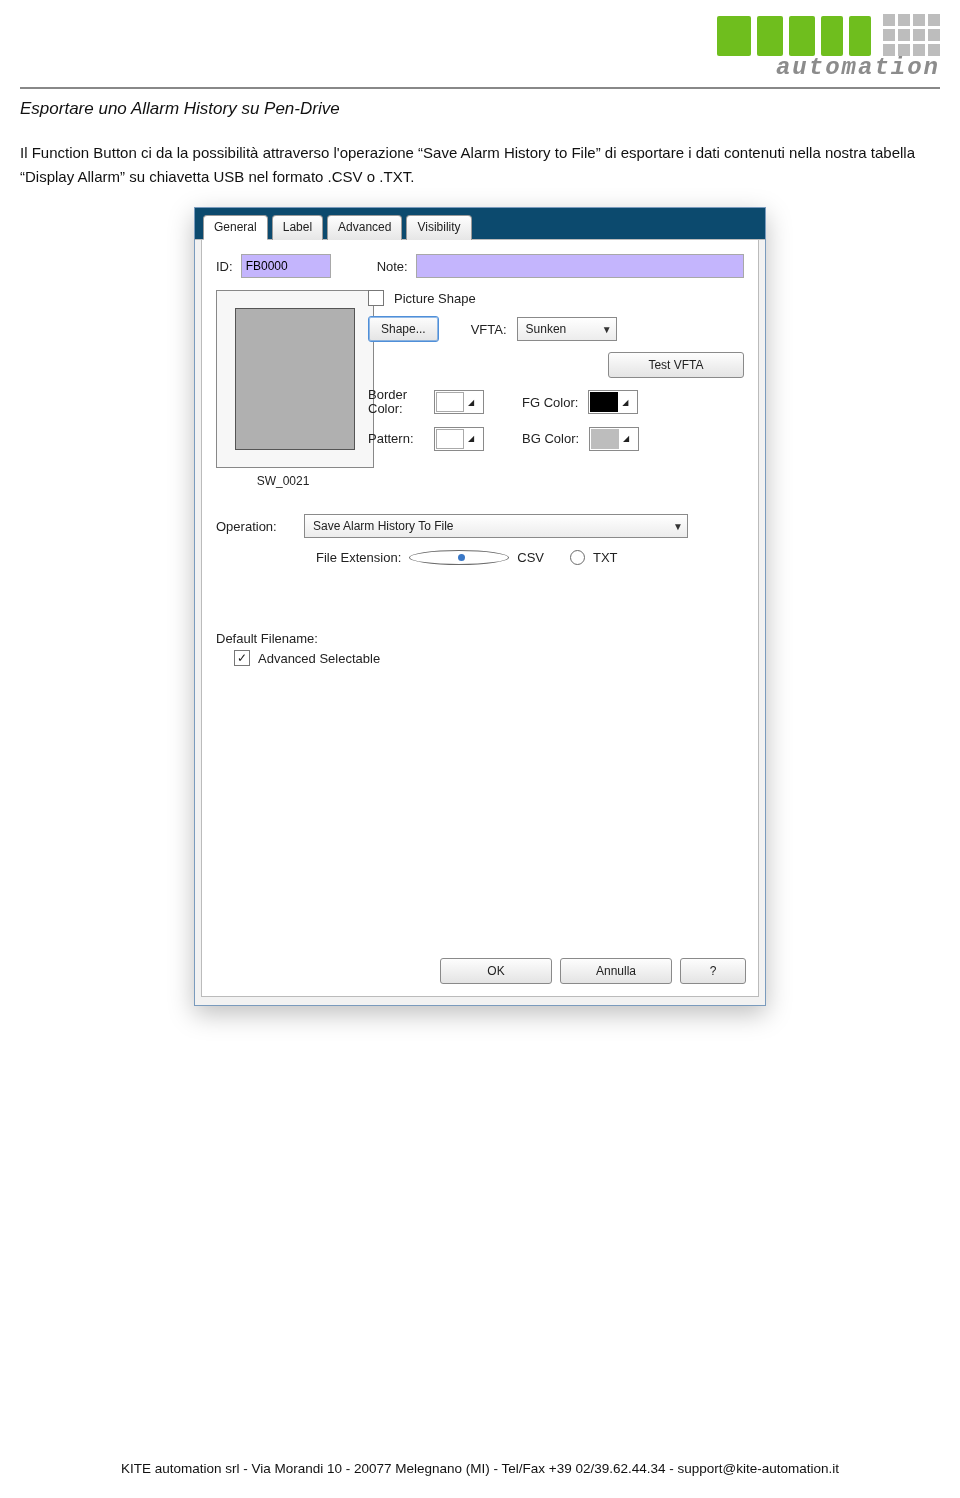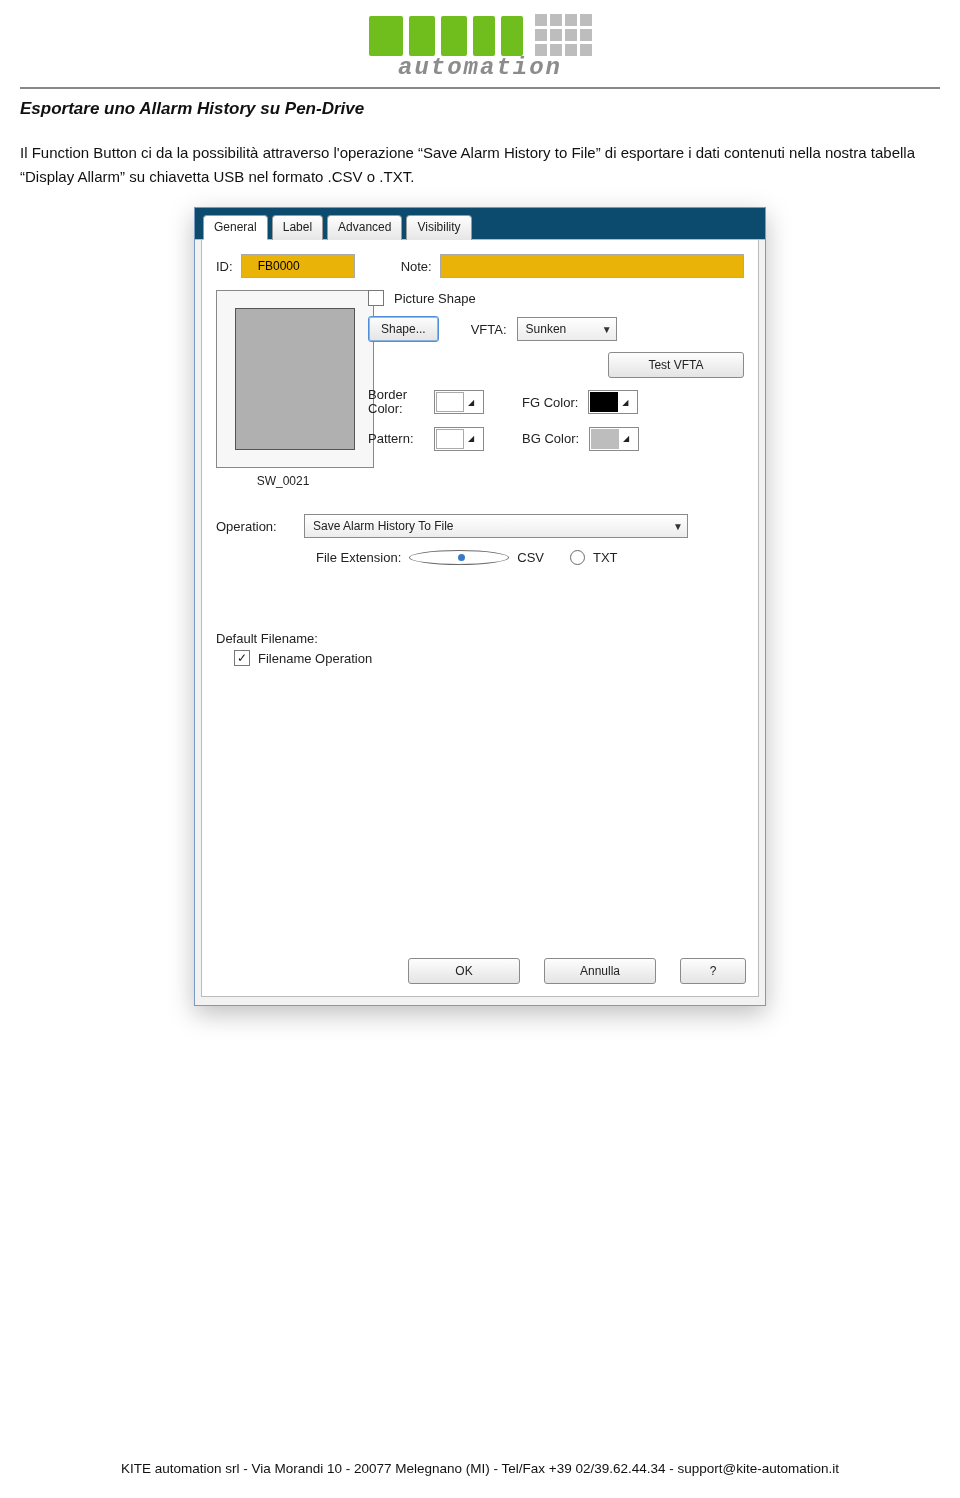--- a/index.html
+++ b/index.html
@@ -1,41 +1,41 @@
 <!DOCTYPE html>
 <html><head>
 <meta charset="utf-8">
 <style>
   body{margin:0;background:#fff;font-family:Verdana,Geneva,sans-serif;font-size:14px;color:#111;width:960px;min-height:1498px;position:relative}
   .page{padding:10px 20px 60px 20px}
-  .logo-wrap{text-align:center;margin:4px 0 6px 0}
+  .logo-wrap{text-align:right;margin:4px 0 6px 0}
   .logo{display:inline-block}
   .logo-top{display:flex;align-items:flex-end;justify-content:center;gap:6px}
   .bar1,.bar2,.bar3{display:inline-block;border-radius:2px}
   .bar1{width:34px;height:40px;background:#6fbe1e}
   .bar2{width:26px;height:40px;background:#6fbe1e}
   .bar3{width:22px;height:40px;background:#6fbe1e}
   .pix{display:grid;grid-template-columns:repeat(4,12px);grid-template-rows:repeat(3,12px);gap:3px;margin-left:6px}
   .pix span{background:#bdbdbd;width:12px;height:12px}
   .logo-bot{font-family:"Courier New",monospace;font-weight:700;font-style:italic;letter-spacing:2px;color:#8c8c8c;font-size:24px;margin-top:-2px}
   .hr{border-top:2px solid #888;margin:6px 0 10px 0}
-  .doctitle{font-weight:700;font-style:italic;font-size:17px;margin:2px 0 22px 0}
+  .doctitle{font-weight:400;font-style:italic;font-size:17px;margin:2px 0 22px 0}
   .bodytxt{font-size:15px;line-height:1.6;margin:0 0 18px 0}
   
   .dlg{width:570px;margin:8px auto 0 auto;background:#f2f2f2;border:1px solid #7a9bbd;box-shadow:0 8px 24px rgba(0,0,0,.25);font-family:"Segoe UI",Tahoma,sans-serif;font-size:13px;color:#222}
   .titlebar{height:30px;background:linear-gradient(#fdfdfd,#e0e7ef);border-bottom:1px solid #c4ccd6;display:flex;align-items:center;justify-content:space-between;padding:0 6px}
   .titlebar .ttl{font-weight:700;font-size:13px;margin-left:8px}
   .closebtn{width:44px;height:24px;background:linear-gradient(#e47a72,#c94234);border:1px solid #93221a;border-radius:3px;display:flex;align-items:center;justify-content:center;color:#fff;font-weight:700;font-size:14px}
   .tabs{display:flex;gap:0;padding:6px 8px 0 8px;background:#0c4a6e;border-bottom:1px solid #bbb}
   .tab{padding:4px 10px 5px 10px;margin-right:4px;border:1px solid #9a9a9a;border-bottom:none;background:linear-gradient(#fefefe,#e6e6e6);font-size:12px;position:relative;top:1px;border-radius:4px 4px 0 0;cursor:default}
   .tab.active{background:#fff;border-bottom:1px solid #fff;font-weight:400}
   .tabbody{background:#fff;border:1px solid #bbb;border-top:none;margin:0 6px 8px 6px;padding:14px 14px 22px 14px;min-height:720px;position:relative}
   .row{display:flex;align-items:center;gap:8px;margin-bottom:12px}
   .row label{font-size:13px}
-  .tinput{height:22px;border:1px solid #a8a8a8;background:#eab308;padding:0 16px;font-size:12px}
+  .tinput{height:22px;border:1px solid #a8a8a8;background:#c4b5fd;padding:0 4px;font-size:12px}
   .idfield{width:80px}
   .notefield{flex:1}
   .maingrid{display:flex;gap:18px;align-items:flex-start}
   .preview{width:134px}
   .preview .box{width:156px;height:176px;border:1px solid #888;background:#f7f7f7;display:flex;align-items:center;justify-content:center}
   .preview .inner{width:118px;height:140px;background:#b0b0b0;border:1px solid #555}
   .preview .lbl{text-align:center;font-size:12px;margin-top:6px;color:#222}
   .opts{flex:1;display:flex;flex-direction:column;gap:10px}
   .optrow{display:flex;align-items:center;gap:10px}
   .chk{width:14px;height:14px;border:1px solid #777;background:#fff;display:inline-flex;align-items:center;justify-content:center;font-size:12px;line-height:1}
@@ -45,21 +45,21 @@
   .sel .car{font-size:10px;color:#333;margin-left:8px}
   .swatch{display:inline-flex;align-items:center;border:1px solid #8a8a8a;height:20px;width:46px;padding:1px;background:#fff}
   .swatch .c{width:28px;height:100%}
   .swatch .dd{width:14px;display:flex;align-items:center;justify-content:center;font-size:8px}
   .swatch.white .c{background:#fff;border:1px solid #aaa;box-sizing:border-box}
   .swatch.black .c{background:#000}
   .swatch.grey .c{background:#bdbdbd}
   .radio{width:13px;height:13px;border:1px solid #6a6a6a;border-radius:50%;display:inline-flex;align-items:center;justify-content:center;background:#fff}
   .radio.sel::after{content:"";width:7px;height:7px;border-radius:50%;background:#3a78c7}
   .opsel{width:370px}
-  .footerbtns{position:absolute;right:12px;bottom:12px;display:flex;gap:24px}
+  .footerbtns{position:absolute;right:12px;bottom:12px;display:flex;gap:8px}
   .footerbtns .wbtn{min-width:86px;justify-content:center}
   .pagefooter{position:absolute;left:0;bottom:22px;width:100%;text-align:center;font-size:13.5px;font-family:Arial,Helvetica,sans-serif}
 </style>
 </head>
 <body>
 
 <div class="page">
   <div class="logo-wrap">
     <div class="logo">
       <div class="logo-top">
@@ -181,21 +181,21 @@
         <span class="radio"></span>
         <span>TXT</span>
       </div>
 
       <div style="height:54px"></div>
 
       <div style="margin-bottom:4px">Default Filename:</div>
       <div class="row">
         <div style="width:10px"></div>
         <span class="chk">✓</span>
-        <span>Filename Operation</span>
+        <span>Advanced Selectable</span>
       </div>
 
       <div class="footerbtns">
         <span class="wbtn">OK</span>
         <span class="wbtn">Annulla</span>
         <span class="wbtn" style="min-width:40px">?</span>
       </div>
 
     </div>
   </div>

